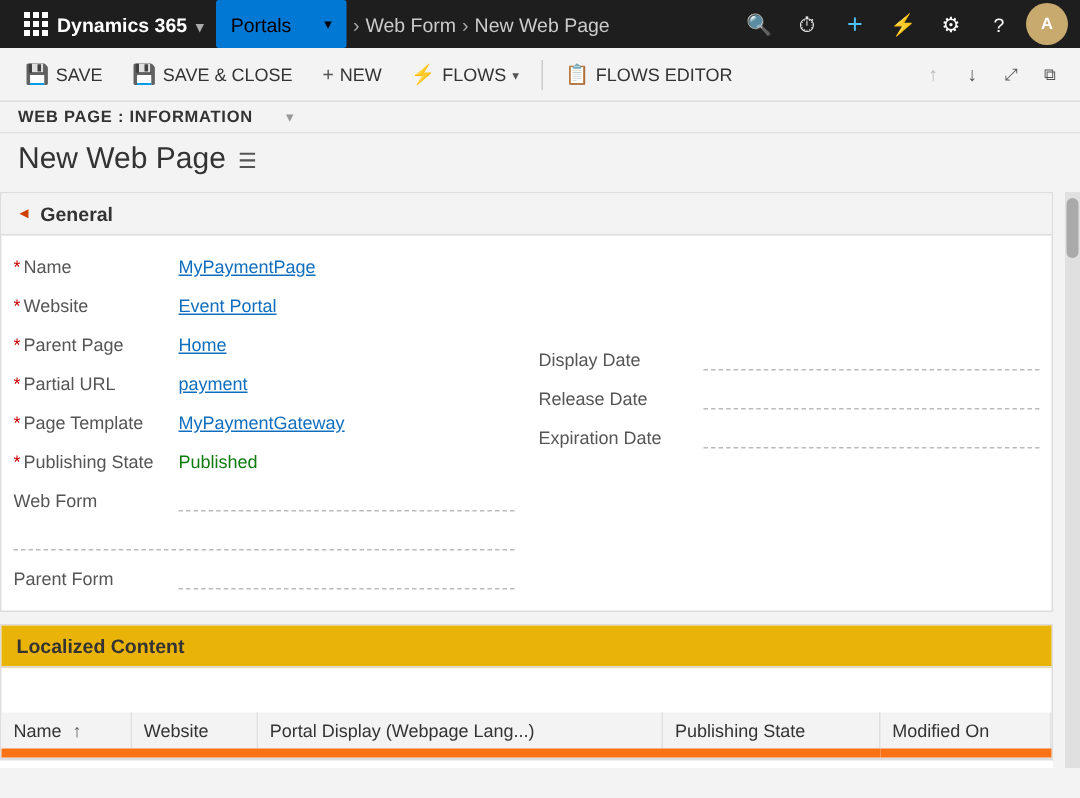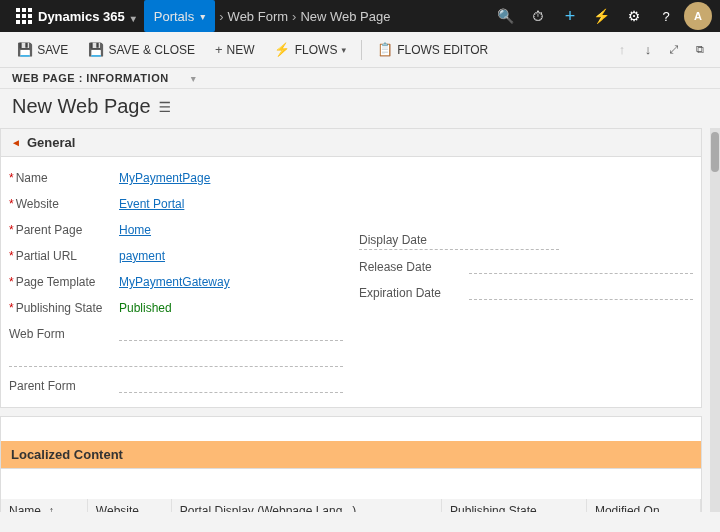--- a/index.html
+++ b/index.html
@@ -27,24 +27,24 @@
     .logo-grid {
       display: grid;
       grid-template-columns: 4px 4px 4px;
       grid-template-rows: 4px 4px 4px;
       gap: 2px;
     }
     .logo-dot { background: #fff; width: 4px; height: 4px; }
     .nav-pill {
       display: flex;
       align-items: center;
-      gap: 4px;
+      gap: 20px;
       padding: 4px 10px;
       height: 32px;
-      color: #e5e5e5;
+      color: #000000;
       font-size: 13px;
       cursor: pointer;
       border-radius: 2px;
     }
     .nav-pill.active { background: #0078d4; }
     .nav-chevron { font-size: 10px; margin-left: 2px; }
     .breadcrumb-sep { color: #aaa; margin: 0 4px; font-size: 13px; }
     .breadcrumb-current { color: #ccc; font-size: 13px; }
     .top-bar-right {
       margin-left: auto;
@@ -206,40 +206,39 @@
       height: 16px;
     }
 
     
     .localized-section {
       background: #fff;
       border: 1px solid #ddd;
       margin-bottom: 0;
     }
     .localized-header {
-      background: #fdba74;
+      background: #eab308;
       border-bottom: 1px solid #ddd;
       padding: 6px 10px;
       display: flex;
       align-items: center;
       gap: 6px;
-      margin-top: 24px;
     }
     .localized-title { font-size: 13px; font-weight: 600; color: #333; }
     .localized-body { min-height: 30px; }
 
     
     .data-table {
       width: 100%;
       border-collapse: collapse;
       font-size: 12px;
     }
     .data-table th {
       background: #f3f3f3;
-      border-bottom: 3px solid #f97316;
+      border-bottom: 6px solid #f97316;
       border-right: 1px solid #e0e0e0;
       padding: 5px 8px;
       text-align: left;
       font-weight: 400;
       color: #333;
       white-space: nowrap;
     }
     .data-table th .sort-arrow { margin-left: 4px; color: #555; }
 
     
@@ -405,21 +404,21 @@
           <div class="field-row">
             <span class="field-value dashed"></span>
           </div>
           <div class="field-row">
             <span class="field-label">Parent Form</span>
             <span class="field-value dashed"></span>
           </div>
         </div>
 
         <div class="form-column">
-          <div class="field-row" style="margin-top:62px;flex-direction:column;">
+          <div class="field-row" style="margin-top:62px;">
             <span class="field-label">Display Date</span>
             <span class="field-value dashed" style="min-width:200px;"></span>
           </div>
           <div class="field-row">
             <span class="field-label">Release Date</span>
             <span class="field-value dashed" style="min-width:200px;"></span>
           </div>
           <div class="field-row">
             <span class="field-label">Expiration Date</span>
             <span class="field-value dashed" style="min-width:200px;"></span>

